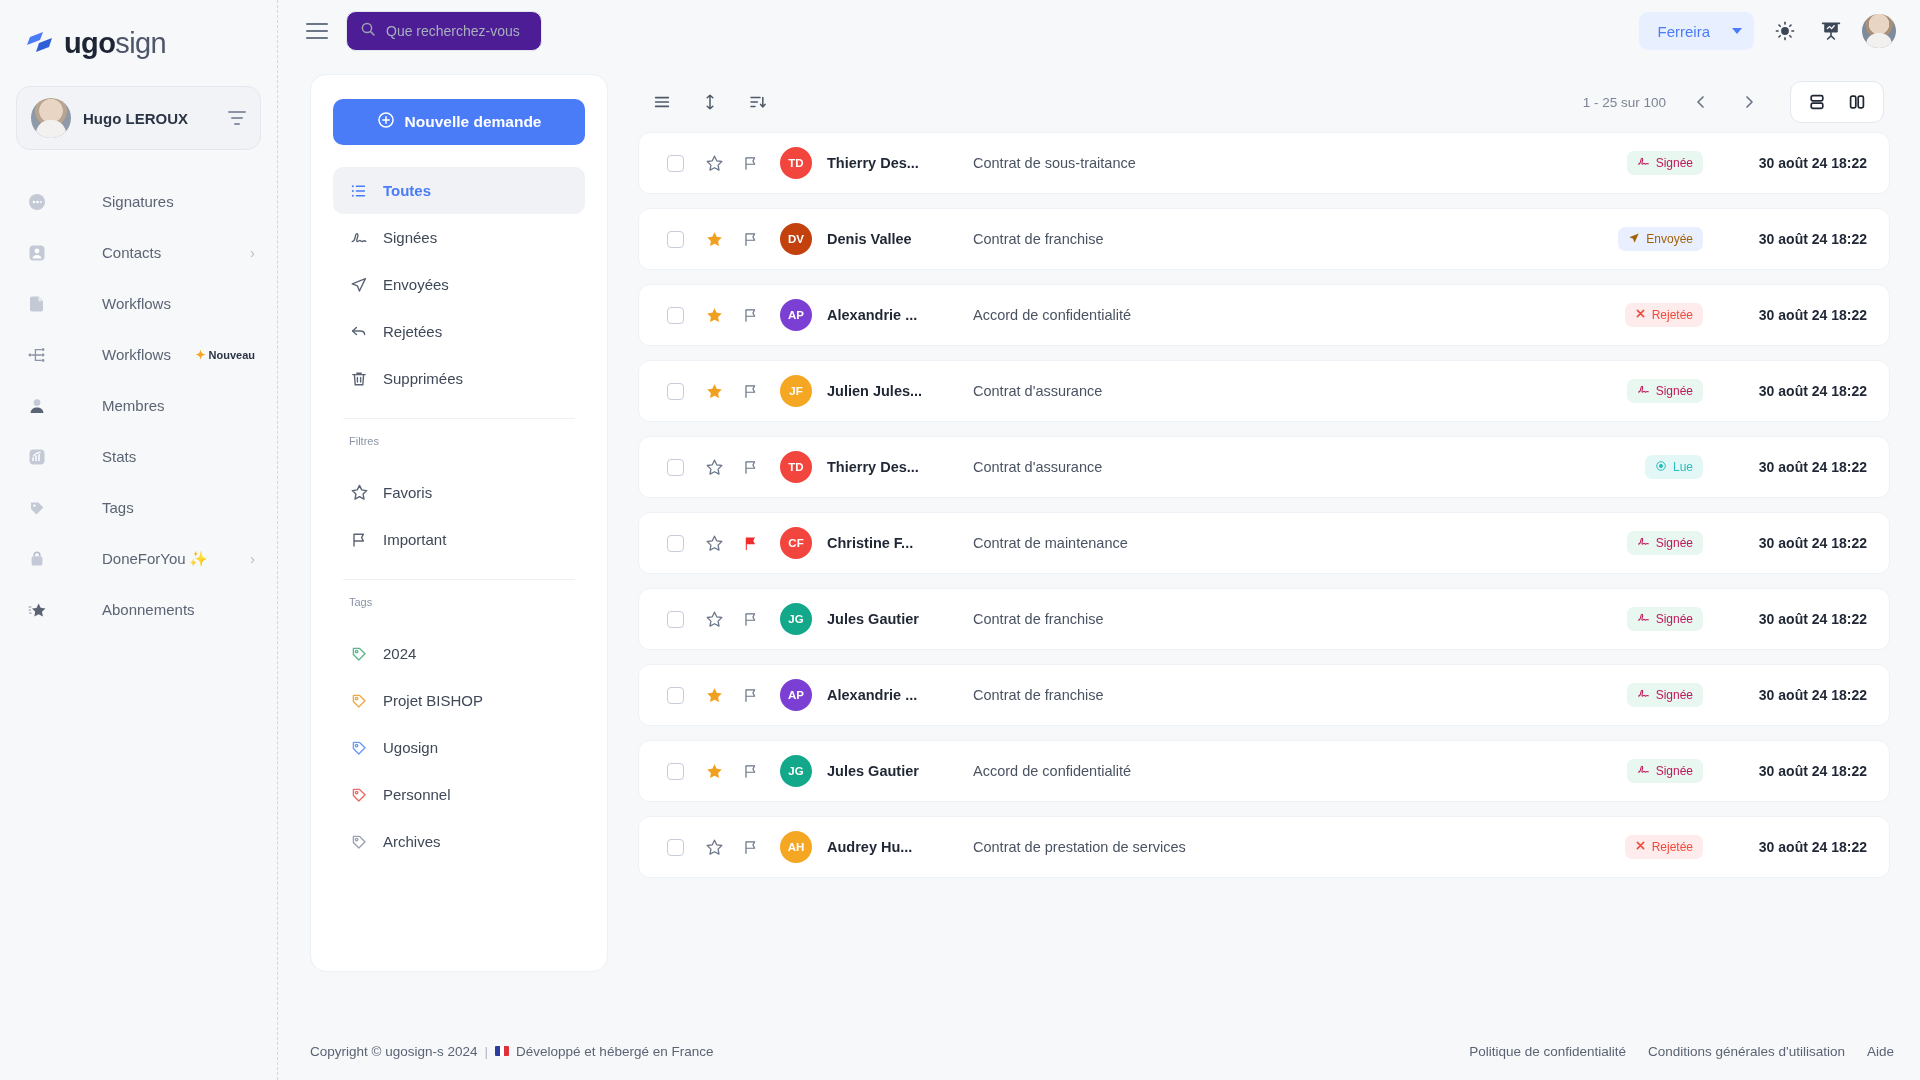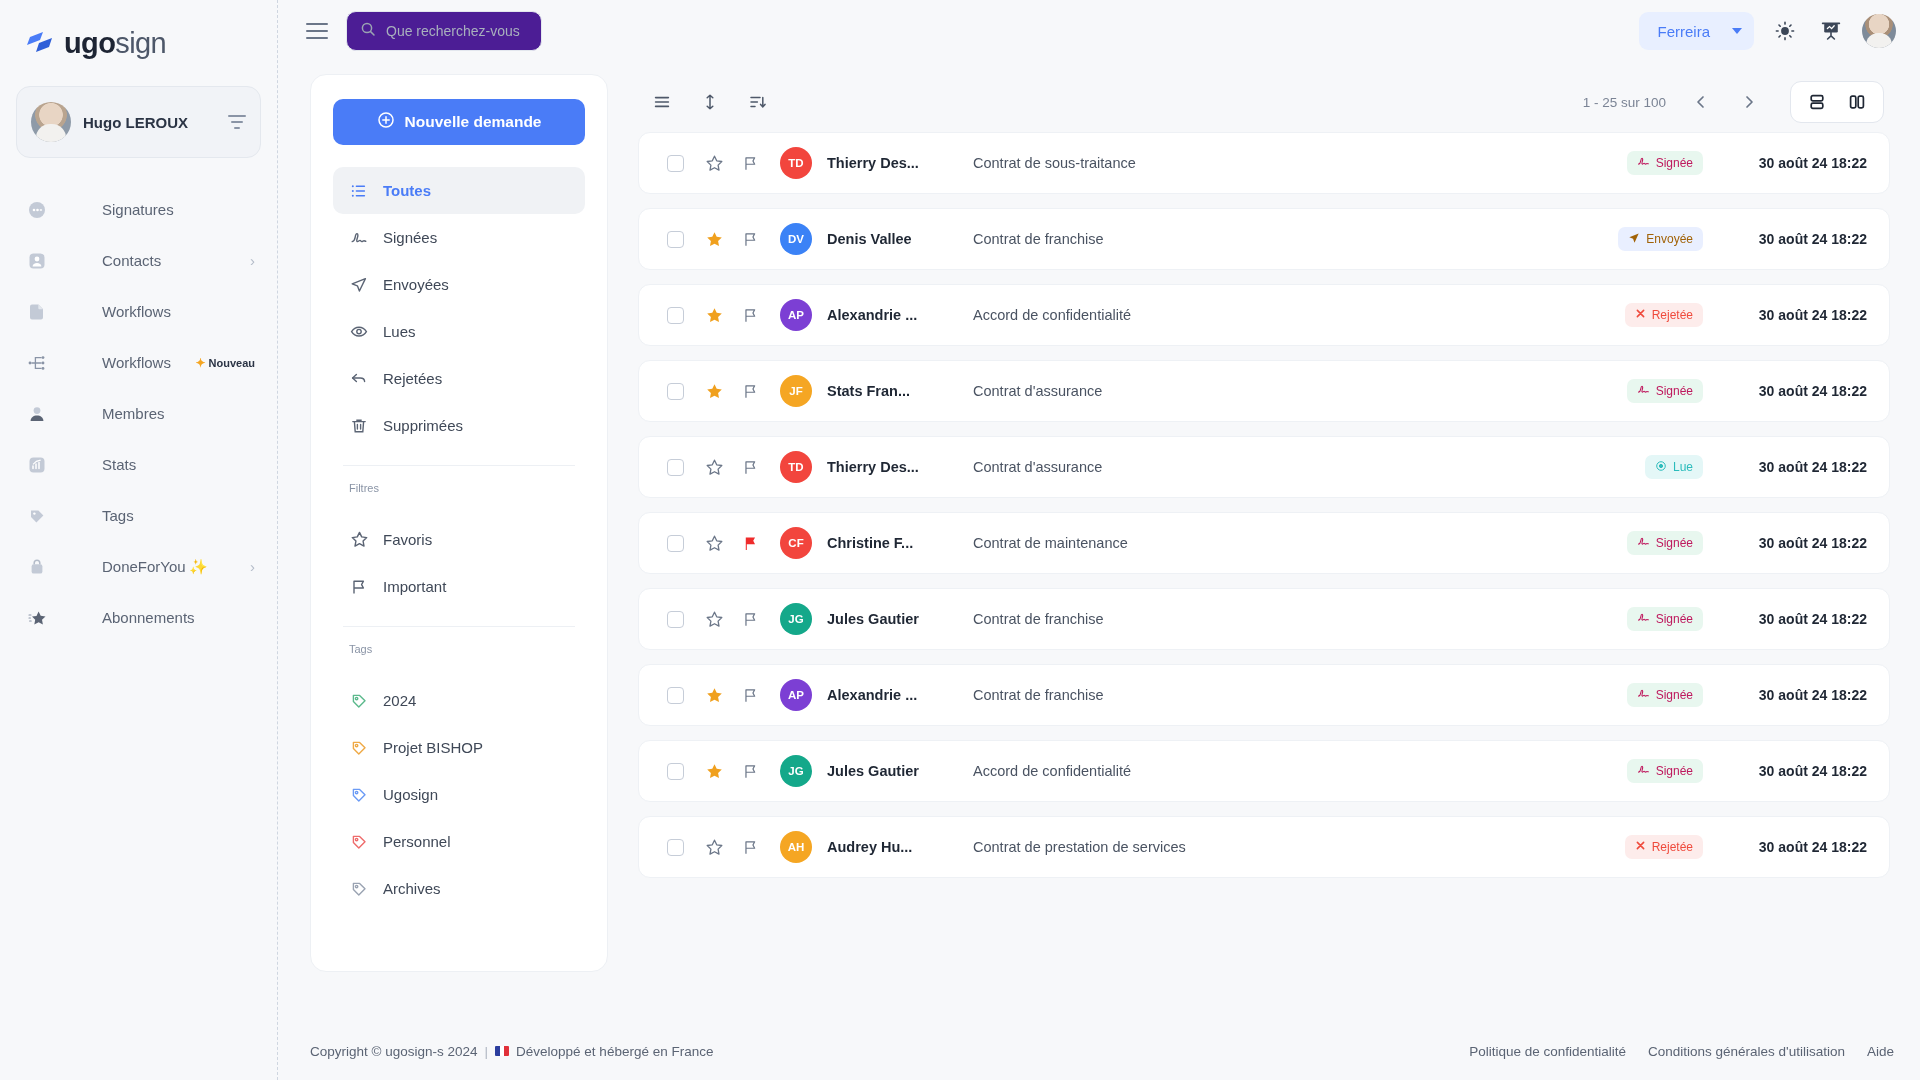--- a/index.html
+++ b/index.html
@@ -24,21 +24,21 @@
   .logo { display: flex; align-items: center; gap: 8px; }
   .logo-mark { width: 30px; height: 26px; position: relative; }
   .logo-text { font-size: 29px; font-weight: 700; letter-spacing: -0.6px; color: #1d2433; }
   .logo-text .light { font-weight: 400; color: #4d5769; }
 
   .user-card {
     margin: 22px 16px 0 16px;
     background: #f1f3f7;
     border: 1px solid #e4e8ee;
     border-radius: 14px;
-    height: 72px;
+    height: 64px;
     display: flex; align-items: center;
     padding: 0 14px; gap: 12px;
   }
   .avatar-img {
     width: 40px; height: 40px; border-radius: 50%;
     background: radial-gradient(circle at 50% 32%, #e8d5c4 0 34%, #b9a48f 36% 46%, #8e9aa8 48% 100%);
     flex: 0 0 40px; position: relative; overflow: hidden;
   }
   .avatar-img::after {
     content:""; position:absolute; left:50%; top:54%; transform:translateX(-50%);
@@ -386,29 +386,20 @@
 
           <div class="fp-item">
             <span class="fp-ico">
               <svg width="18" height="18" viewBox="0 0 18 18" fill="none" stroke="currentColor" stroke-width="1.4" stroke-linejoin="round">
                   <path d="M15.4 2.6 2.2 7.8l5.2 2 2 5.2z"></path>
                 </svg>
             </span>
             <span>Envoyées</span>
           </div>
 
-          <div class="fp-item">
-            <span class="fp-ico">
-              <svg width="18" height="18" viewBox="0 0 18 18" fill="none" stroke="currentColor" stroke-width="1.4">
-                  <path d="M1.6 8.6C3.4 5.6 6 4.2 9 4.2s5.6 1.4 7.4 4.4c-1.8 3-4.4 4.4-7.4 4.4S3.4 11.6 1.6 8.6z"></path>
-                  <circle cx="9" cy="8.6" r="2.2"></circle>
-                </svg>
-            </span>
-            <span>Lues</span>
-          </div>
 
           <div class="fp-item">
             <span class="fp-ico">
               <svg width="18" height="18" viewBox="0 0 18 18" fill="none" stroke="currentColor" stroke-width="1.4" stroke-linecap="round" stroke-linejoin="round">
                   <path d="M6.4 4.4 2.6 8l3.8 3.6"></path>
                   <path d="M2.6 8h7.6c2.6 0 4.4 1.4 4.4 3.6"></path>
                 </svg>
             </span>
             <span>Rejetées</span>
           </div>
@@ -574,21 +565,21 @@
               <span class="row-star">
                 <svg width="19" height="19" viewBox="0 0 19 19" fill="#f0a01e">
                   <path d="M9.5 2.2l2.2 4.6 5.1.7-3.7 3.6.9 5-4.5-2.4L5 16.1l.9-5L2.2 7.5l5.1-.7z"></path>
                 </svg>
               </span>
               <span class="row-flag">
                 <svg width="17" height="17" viewBox="0 0 18 18" fill="none" stroke="#6b7688" stroke-width="1.3" stroke-linejoin="round">
                   <path d="M4.2 15.6V3h9.2l-1.8 3.4 1.8 3.4H4.2"></path>
                 </svg>
               </span>
-              <span class="row-avatar" style="background:#3b82f6">DV</span>
+              <span class="row-avatar" style="background:#c2410c">DV</span>
               <span class="row-name">Denis Vallee</span>
               <span class="row-subject">Contrat de franchise</span>
               <span class="status st-envoyee">
                 <span><svg width="12" height="12" viewBox="0 0 18 18" fill="currentColor">
                     <path d="M16 2.4 2 8l5.6 2.2L9.8 16z"></path>
                   </svg></span>
                 <span>Envoyée</span>
               </span>
               <span class="row-date">30 août 24 18:22</span>
             </div>
@@ -621,21 +612,21 @@
                 <svg width="19" height="19" viewBox="0 0 19 19" fill="#f0a01e">
                   <path d="M9.5 2.2l2.2 4.6 5.1.7-3.7 3.6.9 5-4.5-2.4L5 16.1l.9-5L2.2 7.5l5.1-.7z"></path>
                 </svg>
               </span>
               <span class="row-flag">
                 <svg width="17" height="17" viewBox="0 0 18 18" fill="none" stroke="#6b7688" stroke-width="1.3" stroke-linejoin="round">
                   <path d="M4.2 15.6V3h9.2l-1.8 3.4 1.8 3.4H4.2"></path>
                 </svg>
               </span>
               <span class="row-avatar" style="background:#f5a623">JF</span>
-              <span class="row-name">Stats Fran...</span>
+              <span class="row-name">Julien Jules...</span>
               <span class="row-subject">Contrat d'assurance</span>
               <span class="status st-signee">
                 <span><svg width="13" height="13" viewBox="0 0 18 18" fill="none" stroke="currentColor" stroke-width="1.5" stroke-linecap="round">
                     <path d="M2.2 12.6c2-.4 2.6-2 3-4.4.3-2 .8-3.6 1.8-3.6 1.2 0 1 2.2.4 4.2-.6 2-1.2 3.4-.2 3.8 1 .4 1.8-1.2 2.8-1.2.9 0 .7 1.2 1.8 1.2 1 0 1.4-.8 2.2-.8.7 0 1 .4 1.8.4"></path>
                   </svg></span>
                 <span>Signée</span>
               </span>
               <span class="row-date">30 août 24 18:22</span>
             </div>
             <div class="row">

